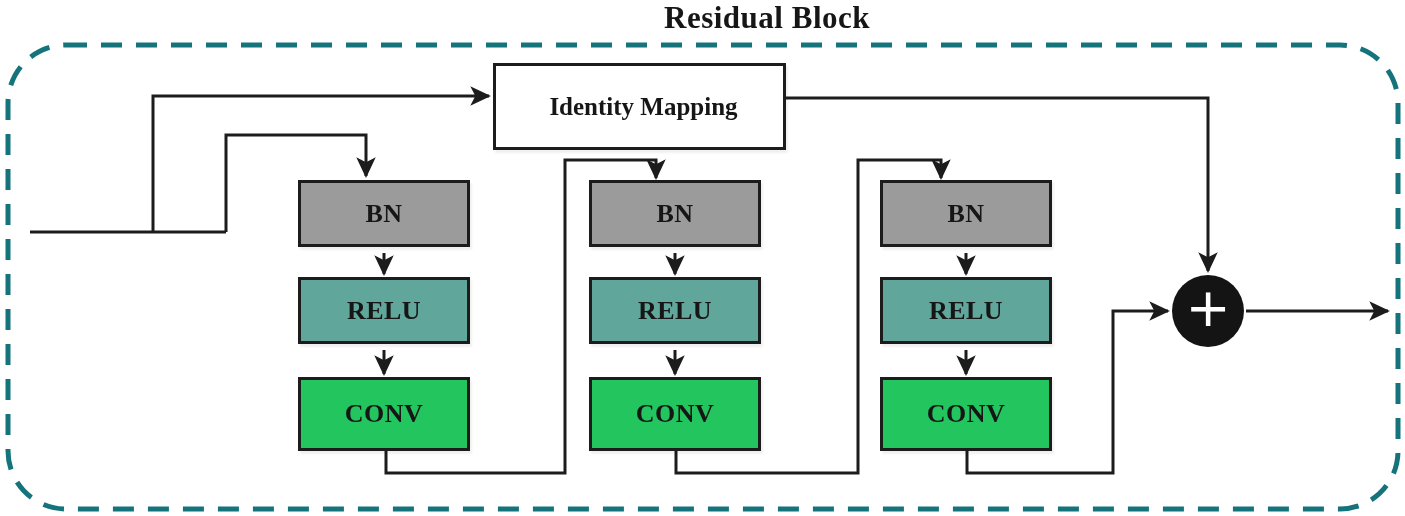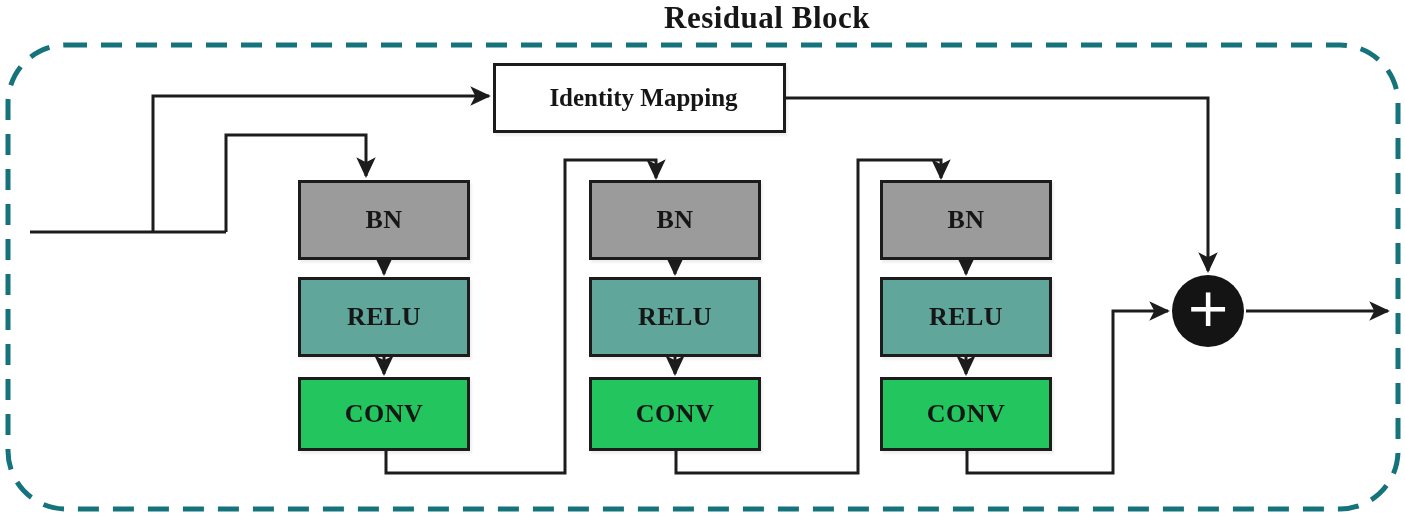--- a/index.html
+++ b/index.html
@@ -19,24 +19,24 @@
   }
   .box{
     position:absolute;
     display:flex;align-items:center;justify-content:center;
     border:3px solid #1c1c1c;
     box-sizing:border-box;
     font-weight:bold;color:#161616;
     box-shadow:2px 3px 2px rgba(0,0,0,0.06);
   }
   .identity{
-    left:493px;top:63px;width:293px;height:70px;
+    left:493px;top:63px;width:293px;height:87px;
     background:#ffffff;font-size:25px;padding-left:8px;
   }
-  .layer{width:172px;height:80px;font-size:26px;letter-spacing:0.5px;}
+  .layer{width:172px;height:67px;font-size:26px;letter-spacing:0.5px;}
   .bn{background:#9b9b9b;}
   .relu{background:#61a69a;}
   .conv{background:#22c55e;height:74px;}
   .col1{left:298px;} .col2{left:589px;} .col3{left:880px;}
   .row-bn{top:180px;} .row-relu{top:277px;} .row-conv{top:377px;}
   .sum{
     position:absolute;left:1172px;top:275px;width:72px;height:72px;
     background:#141414;border-radius:50%;
     display:flex;align-items:center;justify-content:center;
   }

